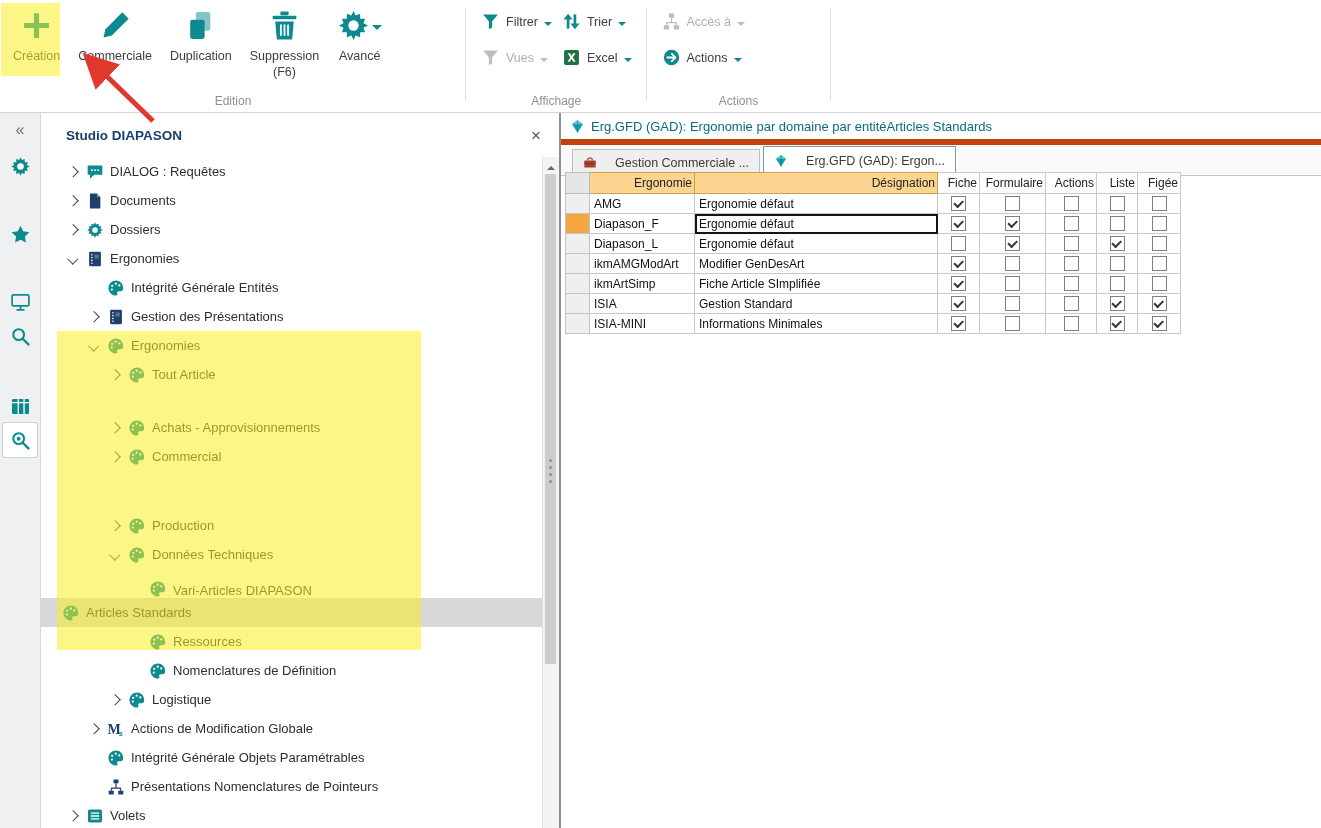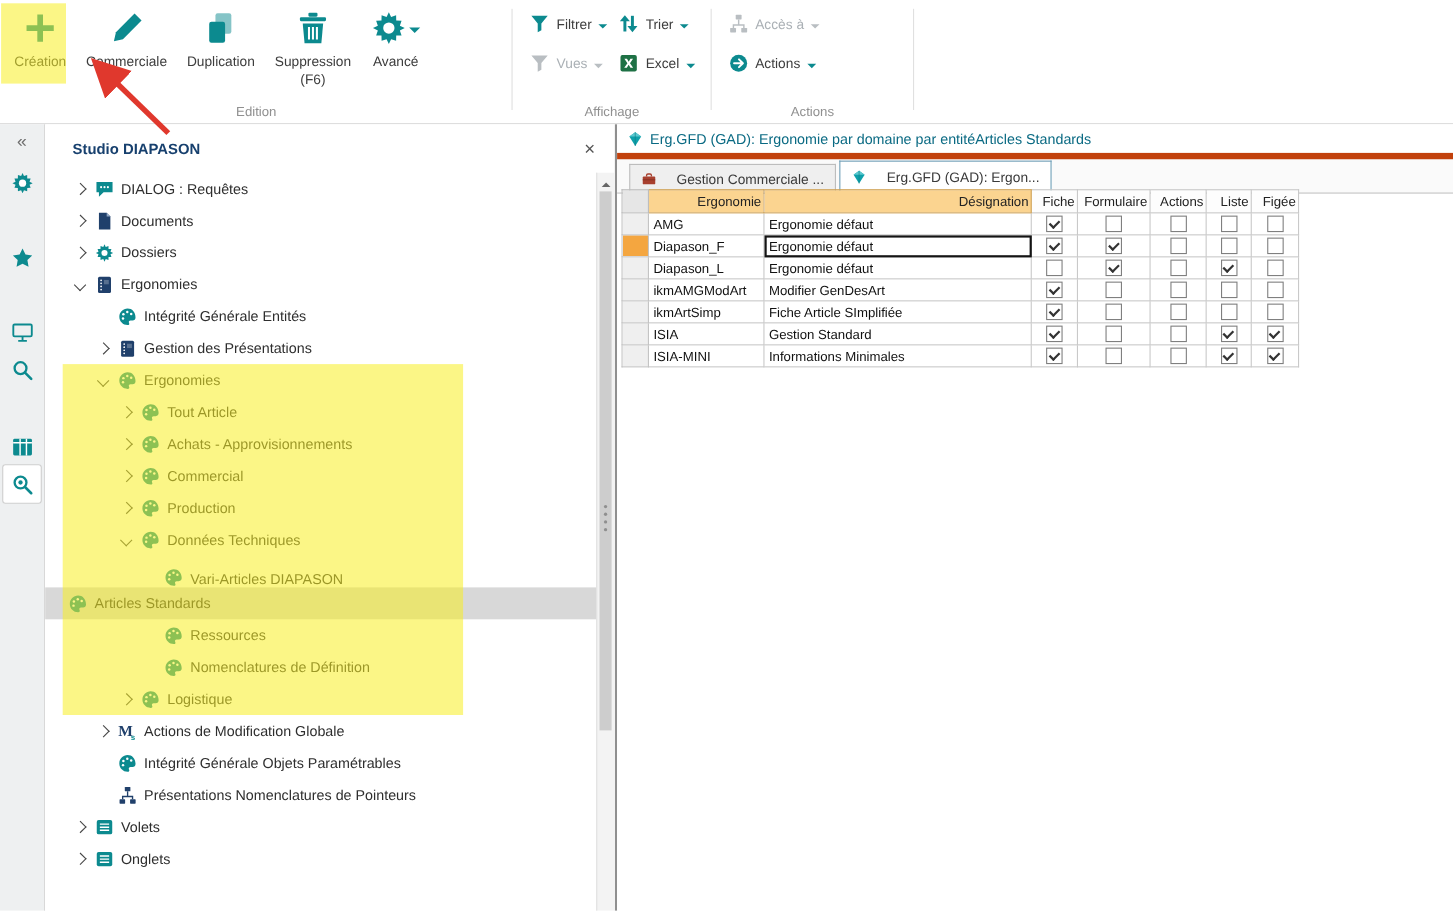--- a/index.html
+++ b/index.html
@@ -408,51 +408,51 @@
             <svg viewBox="0 0 32 32">
               <path d="M16 2.6C8.6 2.6 2.6 8.6 2.6 16S8.6 29.4 16 29.4c2.7 0 3.3-1.8 2.3-3.5-1.1-1.9.2-4 2.4-4h3.3c2.9 0 4.8-2 4.8-4.9C28.8 8.1 23.1 2.6 16 2.6z" fill="currentColor"></path>
               <circle cx="9.2" cy="12" r="2" fill="#fff"></circle>
               <circle cx="15.5" cy="8.4" r="2" fill="#fff"></circle>
               <circle cx="21.8" cy="11.4" r="2" fill="#fff"></circle>
               <circle cx="8.6" cy="18.8" r="2" fill="#fff"></circle>
             </svg>
           </span>
           <span class="tlabel">Tout Article</span>
         </div>
+        <div class="trow" style="padding-left: 66px; margin-top: 24px;">
+          <span class="chev-box">
+            <i class="chev right"></i>
+          </span>
+          <span class="ticon">
+            <svg viewBox="0 0 32 32">
+              <path d="M16 2.6C8.6 2.6 2.6 8.6 2.6 16S8.6 29.4 16 29.4c2.7 0 3.3-1.8 2.3-3.5-1.1-1.9.2-4 2.4-4h3.3c2.9 0 4.8-2 4.8-4.9C28.8 8.1 23.1 2.6 16 2.6z" fill="currentColor"></path>
+              <circle cx="9.2" cy="12" r="2" fill="#fff"></circle>
+              <circle cx="15.5" cy="8.4" r="2" fill="#fff"></circle>
+              <circle cx="21.8" cy="11.4" r="2" fill="#fff"></circle>
+              <circle cx="8.6" cy="18.8" r="2" fill="#fff"></circle>
+            </svg>
+          </span>
+          <span class="tlabel">Achats - Approvisionnements</span>
+        </div>
         <div class="trow" style="padding-left: 66px;">
           <span class="chev-box">
             <i class="chev right"></i>
           </span>
           <span class="ticon">
             <svg viewBox="0 0 32 32">
               <path d="M16 2.6C8.6 2.6 2.6 8.6 2.6 16S8.6 29.4 16 29.4c2.7 0 3.3-1.8 2.3-3.5-1.1-1.9.2-4 2.4-4h3.3c2.9 0 4.8-2 4.8-4.9C28.8 8.1 23.1 2.6 16 2.6z" fill="currentColor"></path>
               <circle cx="9.2" cy="12" r="2" fill="#fff"></circle>
               <circle cx="15.5" cy="8.4" r="2" fill="#fff"></circle>
               <circle cx="21.8" cy="11.4" r="2" fill="#fff"></circle>
               <circle cx="8.6" cy="18.8" r="2" fill="#fff"></circle>
             </svg>
           </span>
-          <span class="tlabel">Achats - Approvisionnements</span>
-        </div>
-        <div class="trow" style="padding-left: 66px;">
-          <span class="chev-box">
-            <i class="chev right"></i>
-          </span>
-          <span class="ticon">
-            <svg viewBox="0 0 32 32">
-              <path d="M16 2.6C8.6 2.6 2.6 8.6 2.6 16S8.6 29.4 16 29.4c2.7 0 3.3-1.8 2.3-3.5-1.1-1.9.2-4 2.4-4h3.3c2.9 0 4.8-2 4.8-4.9C28.8 8.1 23.1 2.6 16 2.6z" fill="currentColor"></path>
-              <circle cx="9.2" cy="12" r="2" fill="#fff"></circle>
-              <circle cx="15.5" cy="8.4" r="2" fill="#fff"></circle>
-              <circle cx="21.8" cy="11.4" r="2" fill="#fff"></circle>
-              <circle cx="8.6" cy="18.8" r="2" fill="#fff"></circle>
-            </svg>
-          </span>
           <span class="tlabel">Commercial</span>
         </div>
-        <div class="trow" style="padding-left: 66px;">
+        <div class="trow" style="padding-left: 66px; margin-top: 40px;">
           <span class="chev-box">
             <i class="chev right"></i>
           </span>
           <span class="ticon">
             <svg viewBox="0 0 32 32">
               <path d="M16 2.6C8.6 2.6 2.6 8.6 2.6 16S8.6 29.4 16 29.4c2.7 0 3.3-1.8 2.3-3.5-1.1-1.9.2-4 2.4-4h3.3c2.9 0 4.8-2 4.8-4.9C28.8 8.1 23.1 2.6 16 2.6z" fill="currentColor"></path>
               <circle cx="9.2" cy="12" r="2" fill="#fff"></circle>
               <circle cx="15.5" cy="8.4" r="2" fill="#fff"></circle>
               <circle cx="21.8" cy="11.4" r="2" fill="#fff"></circle>
               <circle cx="8.6" cy="18.8" r="2" fill="#fff"></circle>

